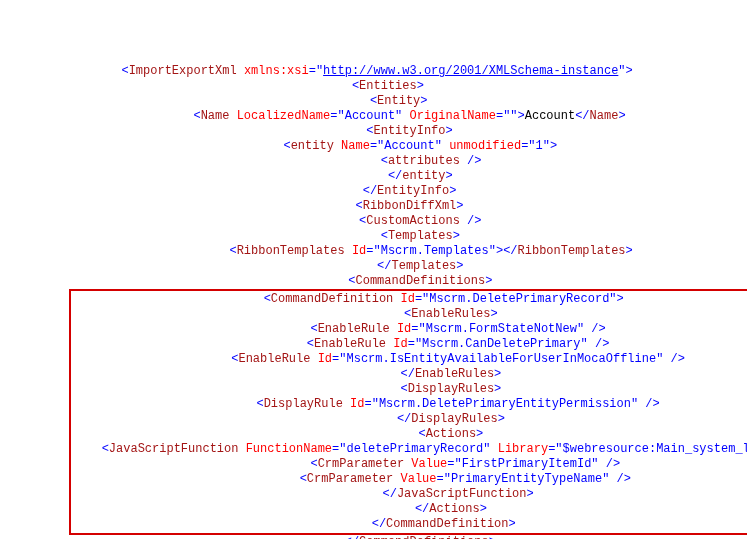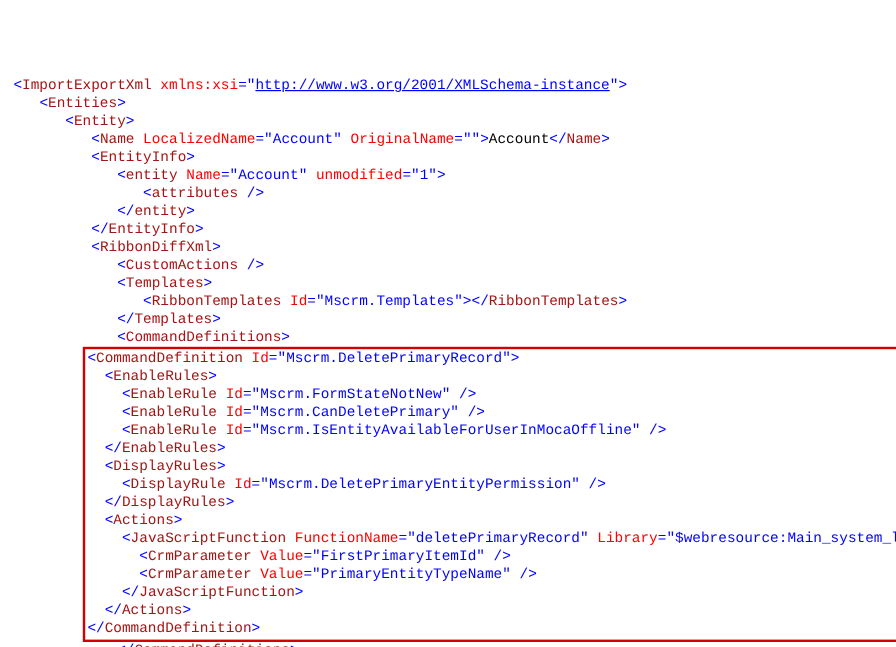--- a/index.html
+++ b/index.html
@@ -5,21 +5,21 @@
   body {
     margin: 0;
     padding: 4px;
     font-family: Consolas, "Courier New", monospace;
     font-size: 12px;
     line-height: 15px;
     background: #fff;
     color: #000;
     white-space: pre;
   }
-  .ln { display: block; }
+  .ln { display: block; text-align: center; }
   .p  { color: #0000ff; }   
   .el { color: #a31515; }   
   .an { color: #ff0000; }   
   .av { color: #0000ff; }   
   .tx { color: #000000; }   
   .link { color: #0000ff; text-decoration: underline; }
   .gut { color: #808080; display:inline-block; }
   .box {
     border: 2px solid #d40000;
     padding: 1px 2px;

